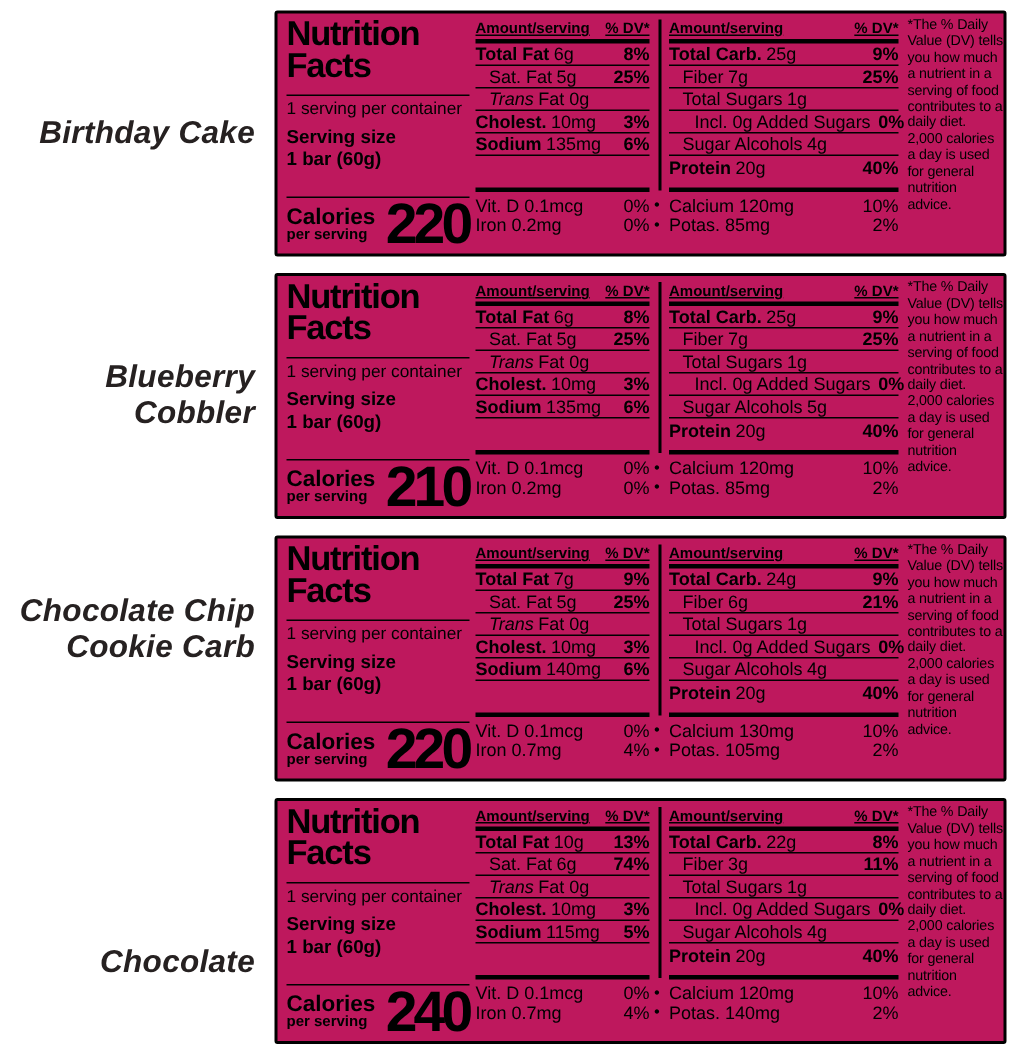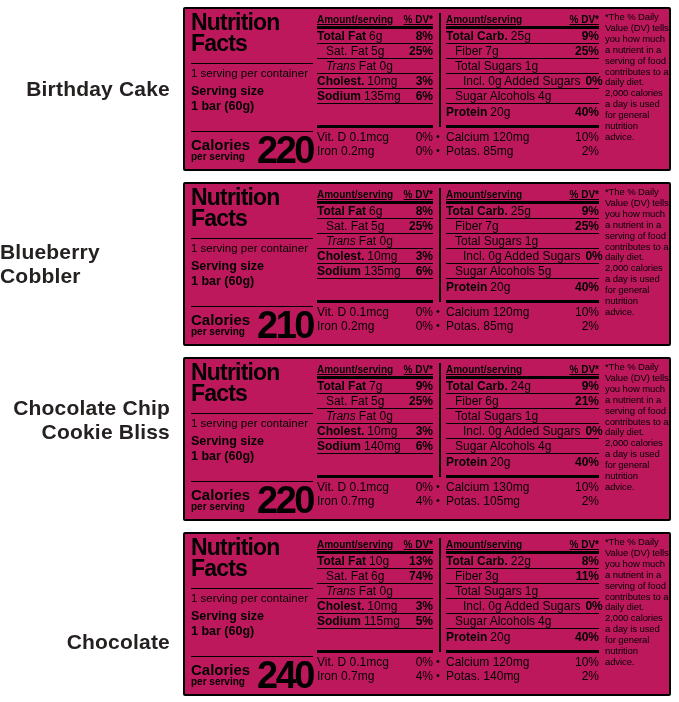--- a/index.html
+++ b/index.html
@@ -7,20 +7,22 @@
     width:679px;height:702px;background:#ffffff;position:relative;
     font-family:"Liberation Sans", sans-serif;color:#000;overflow:hidden;
     -webkit-font-smoothing:antialiased;
   }
   #stage{position:absolute;inset:0;}
 
   
   .flavor{
     position:absolute;left:0;width:170px;height:164px;
     display:flex;flex-direction:column;justify-content:center;align-items:flex-end;
+    text-align:right;
+    font-style:italic;
   }
   .fline{
     font-size:21px;line-height:24px;font-weight:bold;color:#262121;letter-spacing:.2px;
   }
 
   
   .panel{
     position:absolute;left:183px;width:484px;height:160px;
     border:2px solid #000;border-radius:2px;background:#be185d;
   }
@@ -57,21 +59,21 @@
   .nrow.b .nm{font-weight:bold;}
   .nm.it{font-style:italic;}
   .am{white-space:nowrap;}
   .dv{margin-left:auto;font-weight:bold;padding-left:2px;}
 
   
   .vits{position:absolute;top:112px;}
   .vits.v1{left:0;width:116px;}
   .vits.v2{left:129px;width:153px;}
   .vits .nbar{margin-bottom:2px;}
-  .vrow{position:relative;display:flex;height:13.5px;font-size:12px;}
+  .vrow{position:relative;display:flex;align-items:center;height:13.5px;font-size:12px;}
   .vrow .dv{font-weight:normal;}
   .bullet{position:absolute;left:-10px;font-size:11px;}
 
   
   .footnote{
     position:absolute;left:420px;top:3px;width:64px;
     font-size:9.5px;line-height:10.9px;letter-spacing:-.1px;
   }
 </style>
 </head>
@@ -299,21 +301,21 @@
             <span class="bullet">•</span>
             <span class="nm">Potas. 85mg</span>
             <span class="dv">2%</span>
           </div>
         </div>
       </div>
       <div class="footnote">*The % Daily Value (DV) tells you how much a nutrient in a serving of food contributes to a daily diet. 2,000 calories a day is used for general nutrition advice.</div>
     </section>
     <div class="flavor" style="top: 338px;">
       <div class="fline">Chocolate Chip</div>
-      <div class="fline">Cookie Bliss</div>
+      <div class="fline">Cookie Carb</div>
     </div>
     <section class="panel" style="top: 357px;">
       <div class="leftsec">
         <div class="nf1">Nutrition</div>
         <div class="nf2">Facts</div>
         <div class="sepA"></div>
         <div class="serv1">1 serving per container</div>
         <div class="serv2 first">Serving size</div>
         <div class="serv2">1 bar (60g)</div>
         <div class="calblock">

